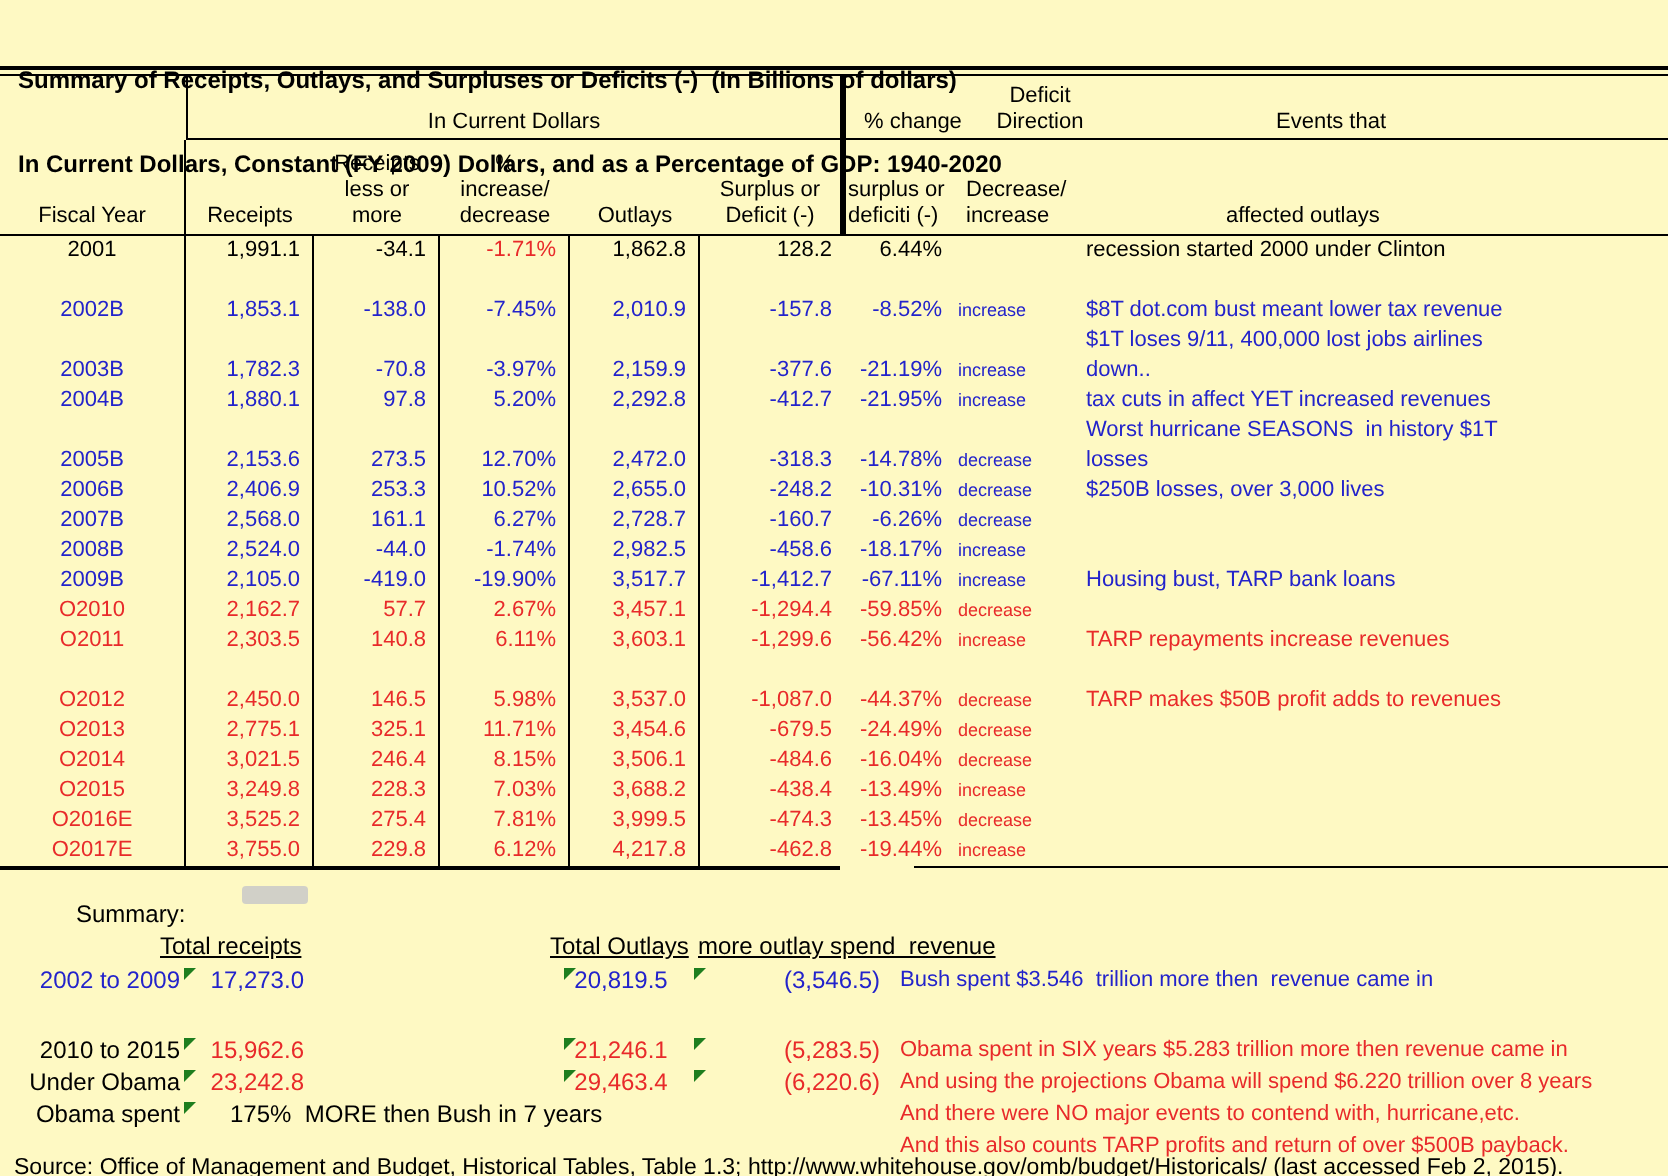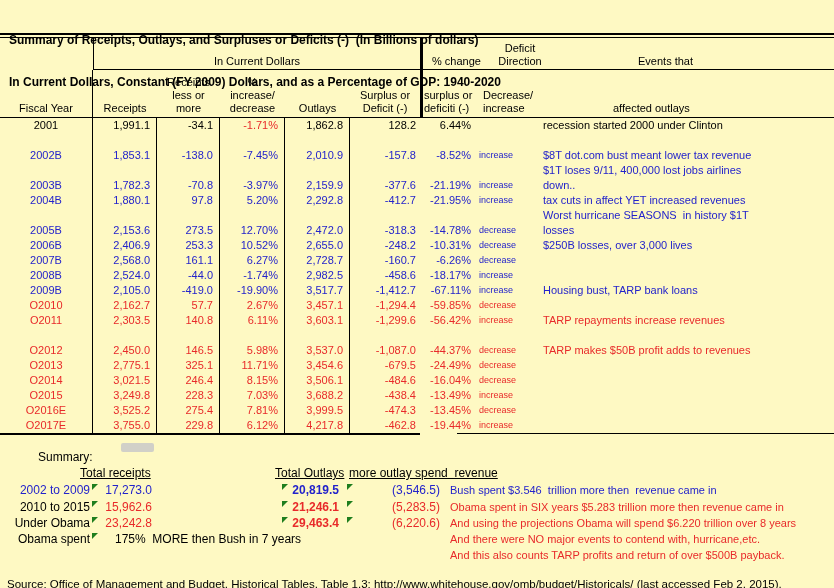--- a/index.html
+++ b/index.html
@@ -56,25 +56,25 @@
   
   .summary{position:absolute;top:449px;left:0;width:702px;font-size:12px;}
   .sumtitle{margin-left:38px;height:16px;line-height:16px;}
   .sheaders{display:grid;grid-template-columns:155px 120px 72px auto;height:17px;line-height:17px;}
   .sheaders .shc{white-space:pre;}
   .sheaders .sh1{padding-left:80px;}
   .sheaders .sh3{text-align:left;white-space:nowrap;}
   .sheaders .sh4{padding-left:2px;}
   .uline{text-decoration:underline;}
   .srow{display:grid;grid-template-columns:92px 63px 127px 65px 96px auto;height:16px;line-height:16px;}
-  .srow.gap{margin-top:1px;}
+  .srow.gap{margin-top:19px;}
   .scell{white-space:pre;box-sizing:border-box;overflow:visible;}
   .sl{text-align:right;padding-right:2px;}
   .sv{text-align:right;padding-right:3px;position:relative;}
-  .sv4{text-align:right;padding-right:8px;position:relative;font-weight:bold;}
+  .sv4{text-align:center;padding-right:8px;position:relative;}
   .sv5{text-align:right;padding-right:3px;position:relative;}
   .smid{position:relative;padding-left:23px;}
   .sc{padding-left:7px;font-size:11px;}
   .tri{position:absolute;left:0;top:2px;width:0;height:0;
        border-top:6px solid #1e7e1e;border-right:6px solid transparent;}
   .source{position:absolute;top:578px;left:7px;font-size:11.5px;white-space:pre;color:#000;}
 </style>
 </head>
 <body>
 

